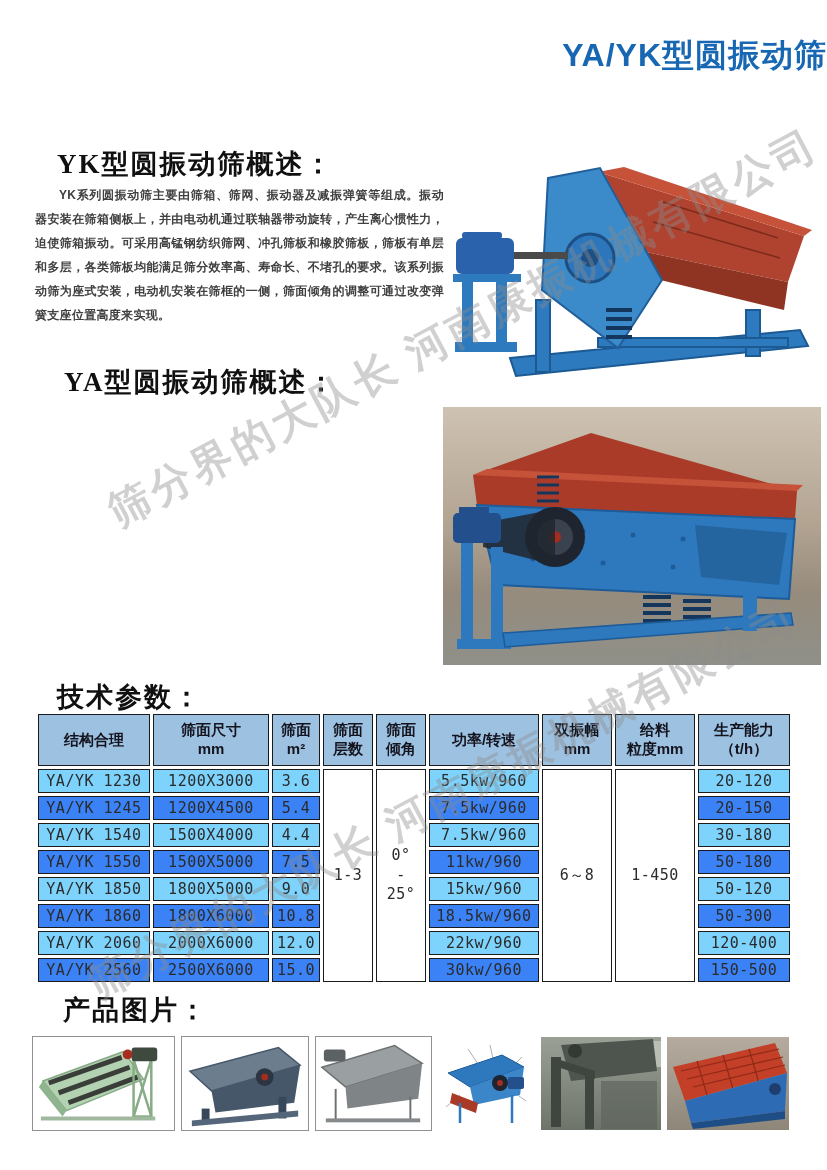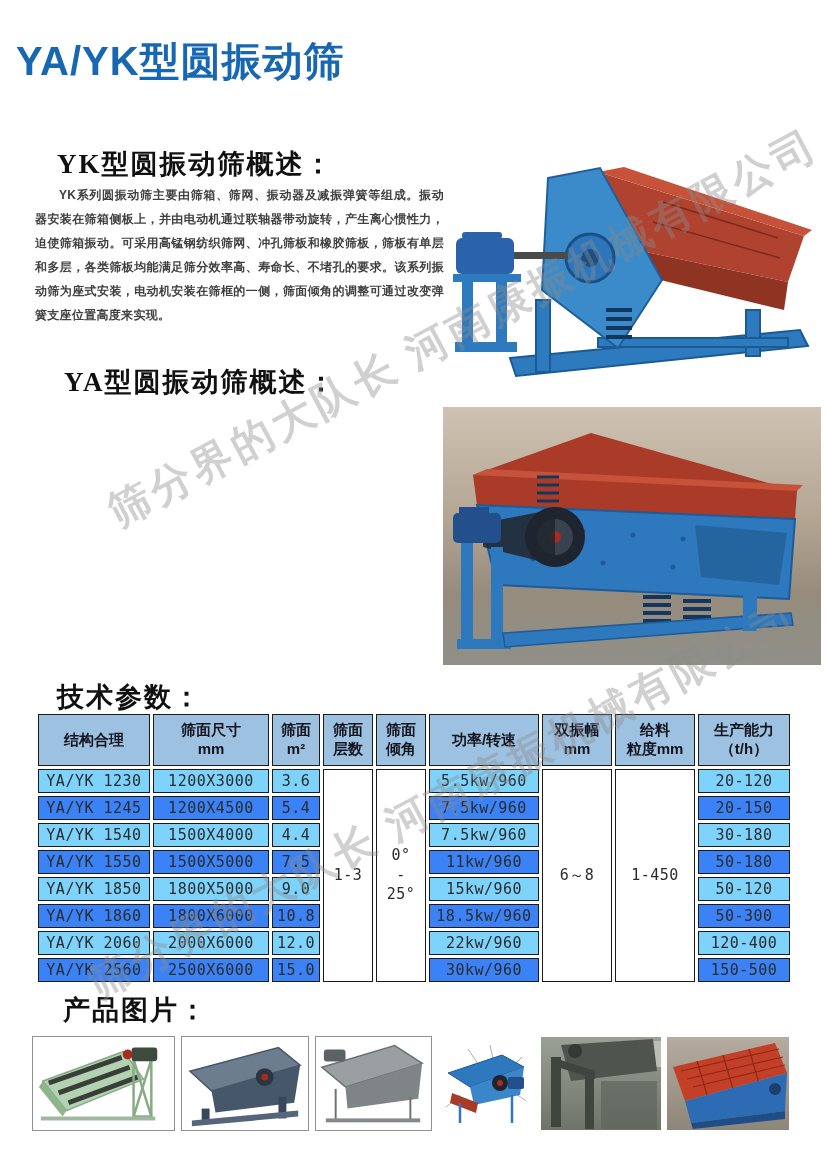--- a/index.html
+++ b/index.html
@@ -3,22 +3,22 @@
 <meta charset="utf-8">
 <style>
   * { margin:0; padding:0; box-sizing:border-box; }
   html,body { background:#ffffff; }
   body { font-family:"Liberation Sans","DejaVu Sans",sans-serif; }
   .page {
     position:relative; width:827px; height:1170px; margin:0 auto;
     background:#ffffff; overflow:hidden;
   }
   .page-title {
-    position:absolute; top:34px; left:16px; right:0; text-align:left;
-    font-size:40px; font-weight:900; color:#1767b3; letter-spacing:1px;
+    position:absolute; top:34px; left:16px; right:0; text-align:right;
+    font-size:32px; font-weight:900; color:#1767b3; letter-spacing:1px;
   }
   .contact {
     position:absolute; top:97px; right:28px; font-size:21px;
     font-weight:bold; color:#111; letter-spacing:0.5px;
   }
   .h-serif {
     position:absolute; font-family:"Liberation Serif","DejaVu Serif",serif;
     font-weight:bold; font-size:27px; color:#101010; letter-spacing:2px;margin-left:22px;
   }
   #yk-heading { left:35px; top:146px; }

